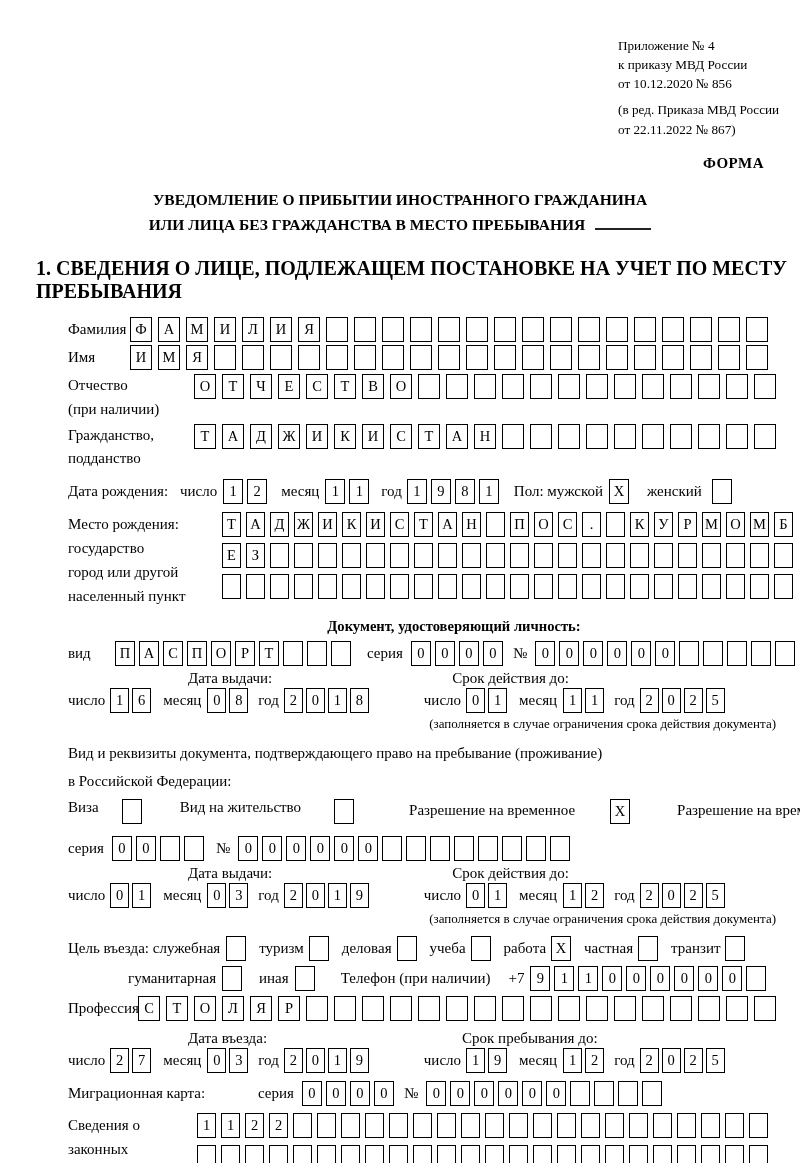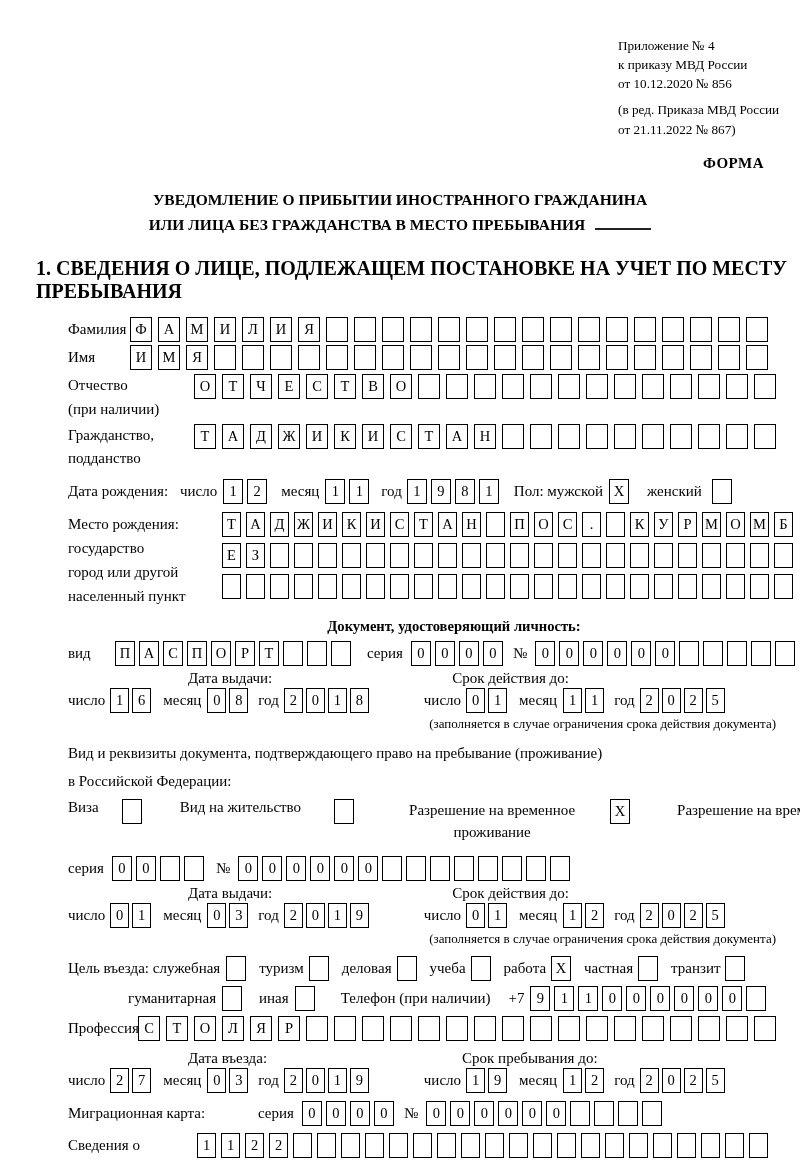--- a/index.html
+++ b/index.html
@@ -47,21 +47,21 @@
 <body>
 
 <div class="page">
 
   <div class="hdr">
     <div>Приложение № 4</div>
     <div>к приказу МВД России</div>
     <div>от 10.12.2020 № 856</div>
     <div class="edition">
       <div>(в ред. Приказа МВД России</div>
-      <div>от 21.11.2022 № 867)</div>
+      <div>от 22.11.2022 № 867)</div>
     </div>
   </div>
 
   <div class="forma">ФОРМА</div>
 
   <div class="title">
     <div>УВЕДОМЛЕНИЕ О ПРИБЫТИИ ИНОСТРАННОГО ГРАЖДАНИНА</div>
     <div>
       <span>ИЛИ ЛИЦА БЕЗ ГРАЖДАНСТВА В МЕСТО ПРЕБЫВАНИЯ</span><span class="blank-line"></span>
     </div>
@@ -399,21 +399,20 @@
       <span class="lbl">Виза</span>
       <div class="cells" style="margin-left:4px">
           <span class="cell"></span>
         </div>
       <span class="lbl" style="margin-left:15px">Вид на жительство</span>
       <div class="cells" style="margin-left:14px">
           <span class="cell"></span>
         </div>
       <div class="lbl ctr" style="margin-left:24px; width:182px">
         <div>Разрешение на временное</div>
-        <div>проживание</div>
       </div>
       <div class="cells" style="margin-left:8px">
           <span class="cell">X</span>
         </div>
       <div class="lbl ctr" style="margin-left:16px; width:182px">
         <div>Разрешение на временное</div>
       </div>
       <div class="cells" style="margin-left:8px">
           <span class="cell"></span>
         </div>

